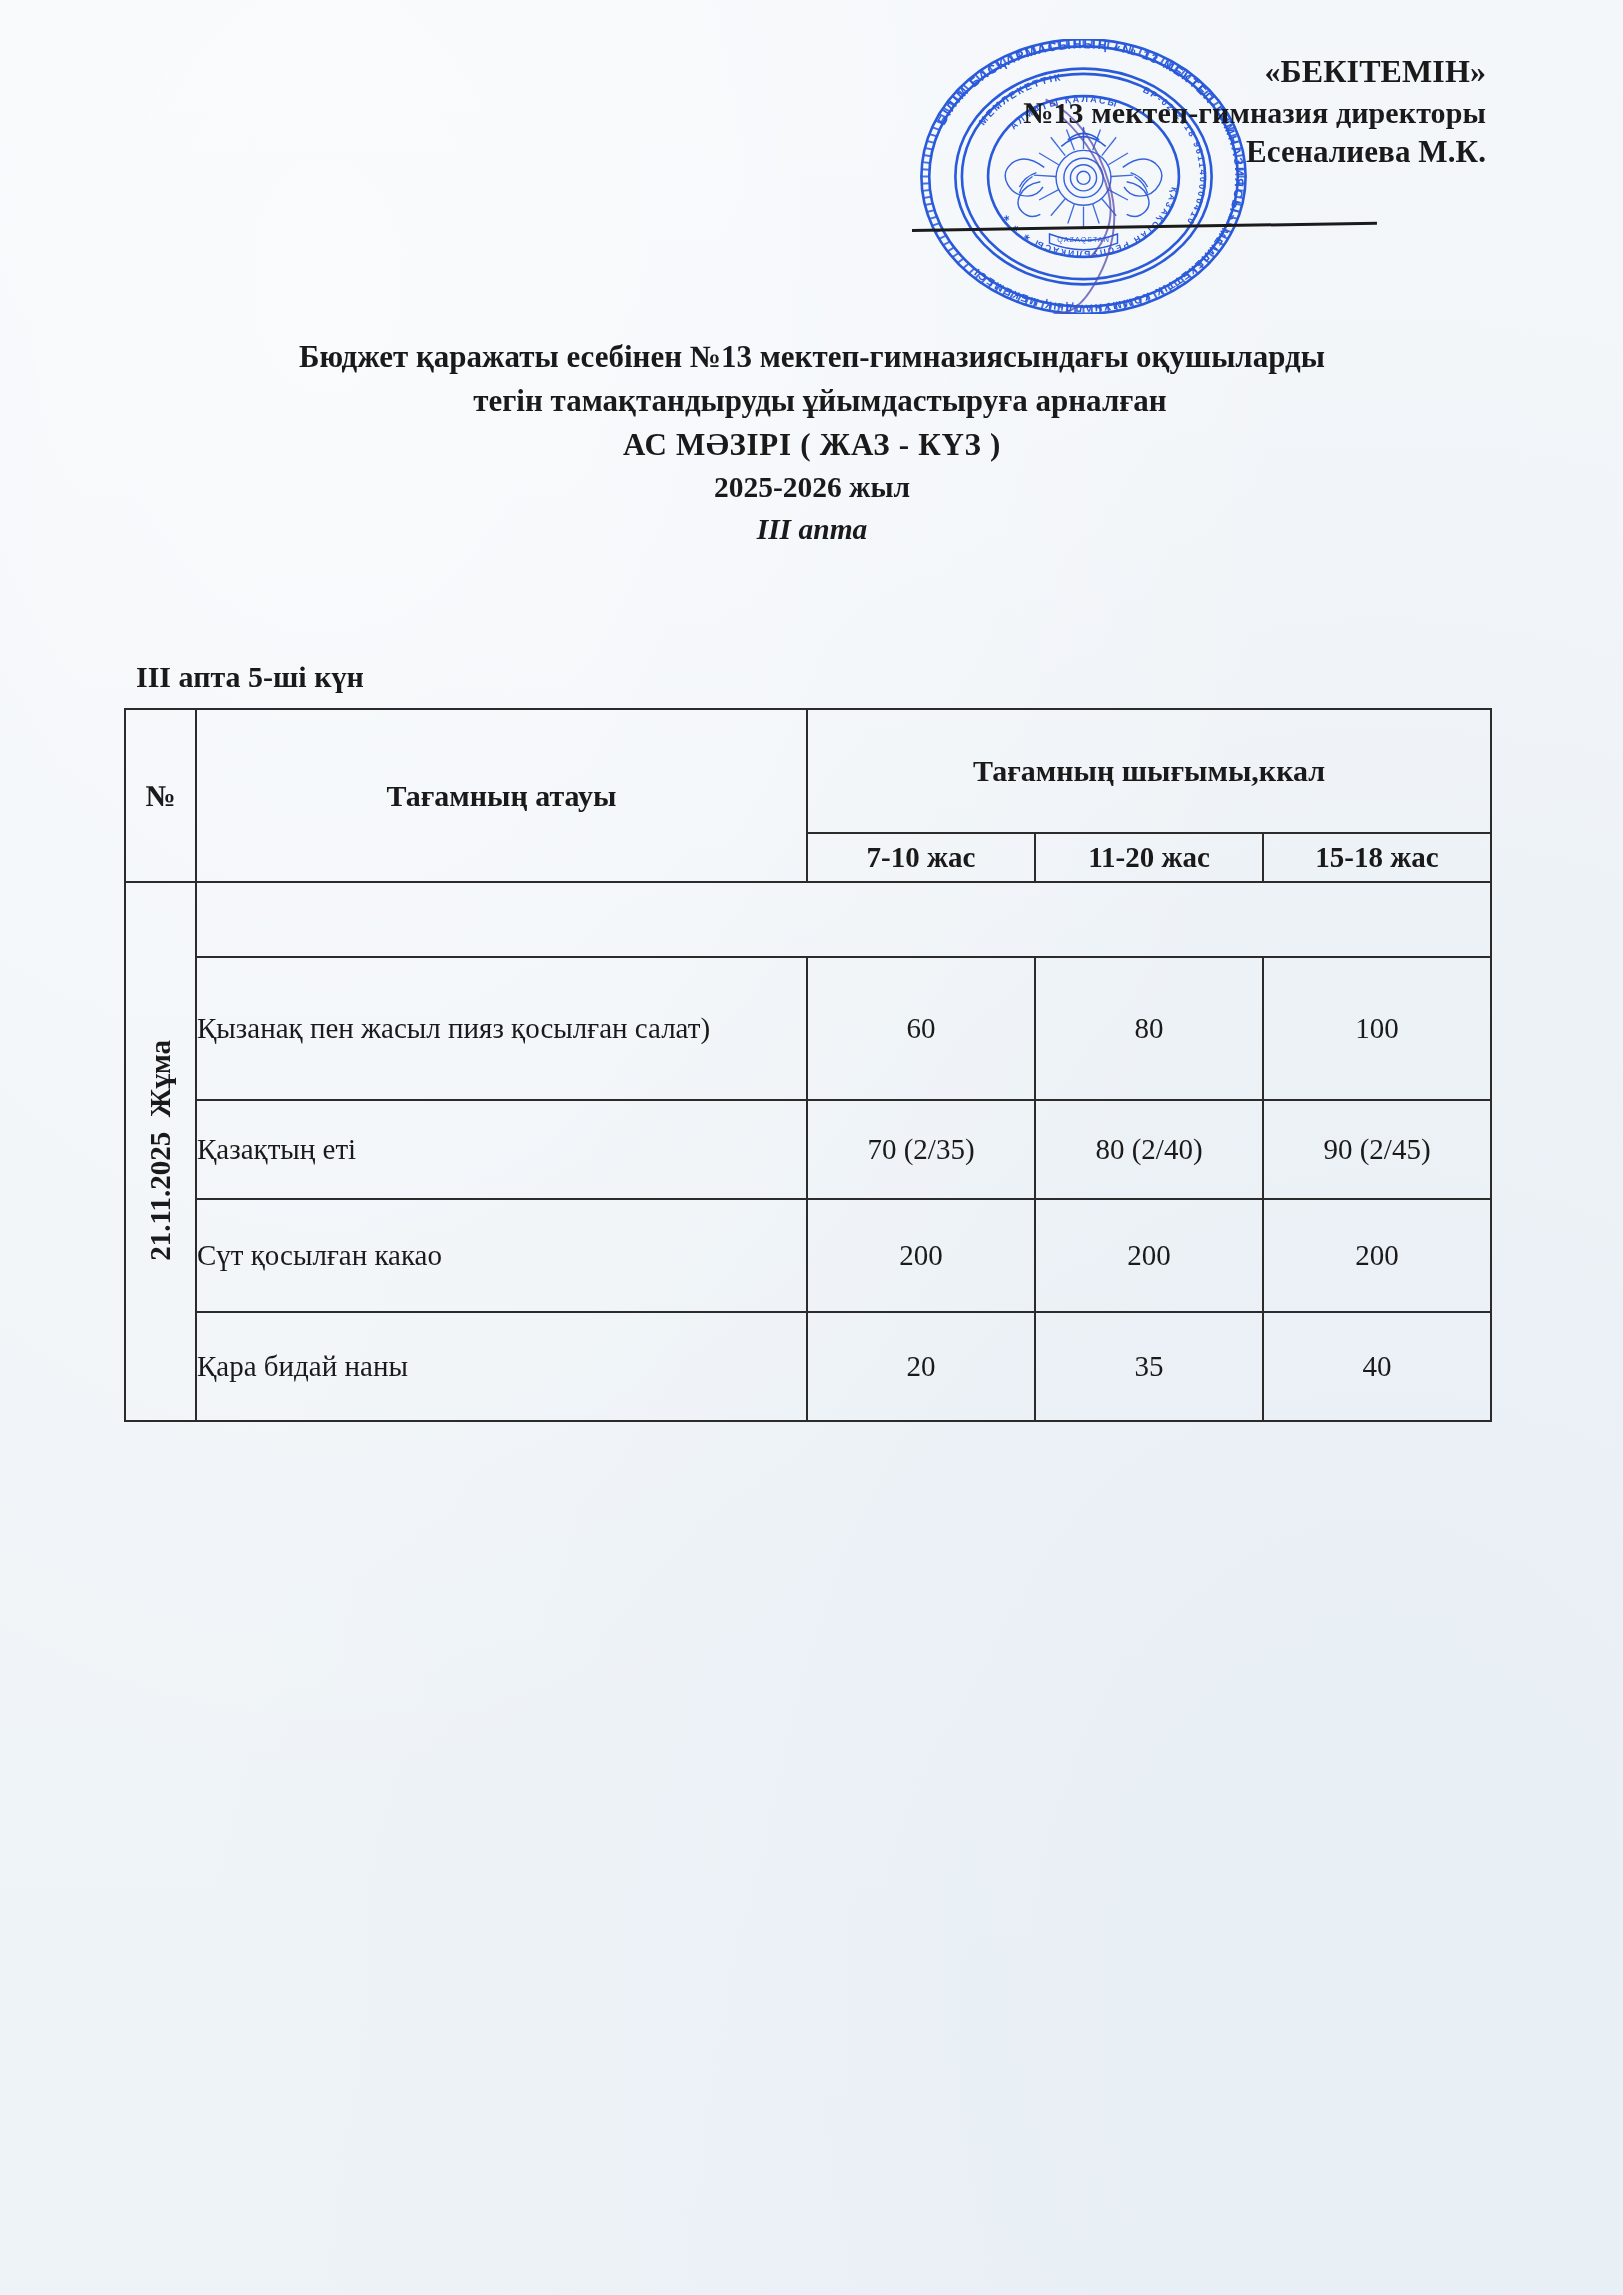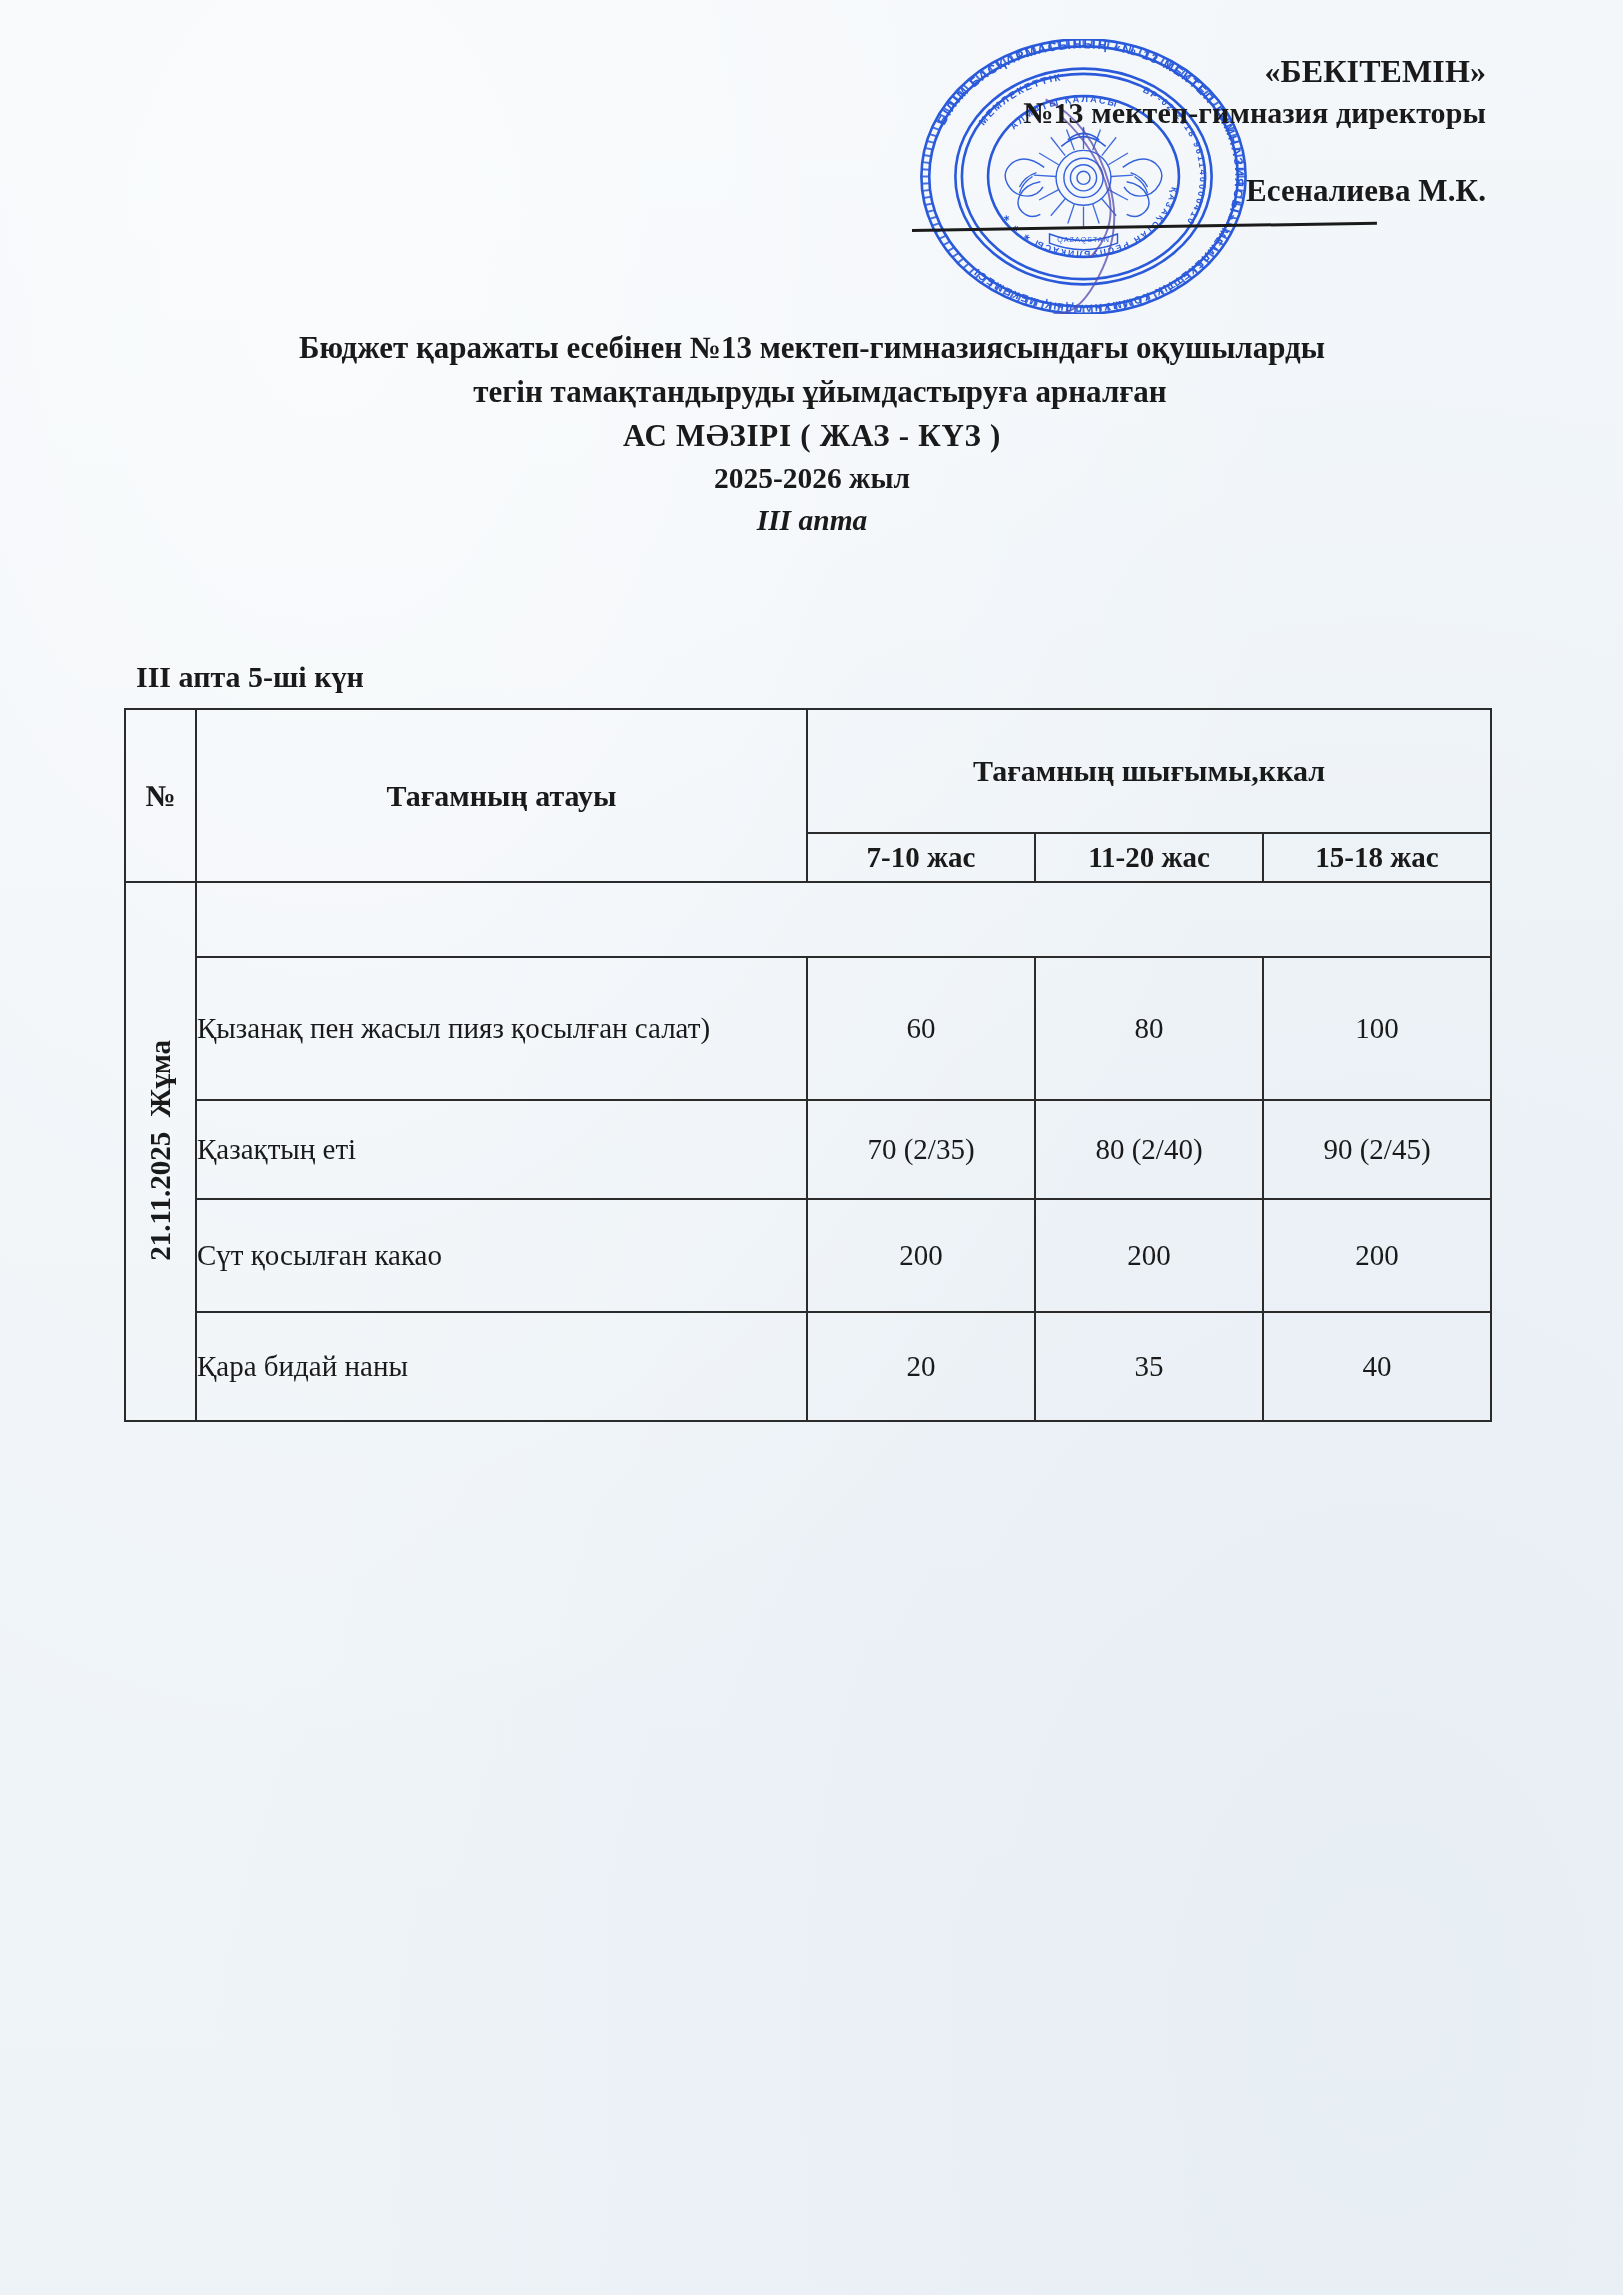--- a/index.html
+++ b/index.html
@@ -41,21 +41,21 @@
     text-align: right;
     font-weight: bold;
     font-size: 30px;
     line-height: 1.30;
     letter-spacing: 0.1px;
     z-index: 4;
   }
   #approval-block .ln { display: block; white-space: nowrap; }
   #approval-block .ln-1 { font-size: 32px; }
   #approval-block .ln-2 { font-size: 30px; }
-  #approval-block .ln-3 { font-size: 31px; margin-top: 39px; }
+  #approval-block .ln-3 { font-size: 31px; }
 
   
   #signature-line {
     top: 229px;
     left: 912px;
     width: 465px;
     height: 0;
     border-top: 3.9px solid #1b1b1b;
     transform: rotate(-0.9deg);
     transform-origin: left center;
@@ -69,21 +69,21 @@
     width: 353px;
     height: 275px;
     z-index: 3;
     opacity: 0.93;
     pointer-events: none;
   }
   #official-stamp svg { width: 100%; height: 100%; display: block; }
 
   
   #doc-title {
-    top: 326px;
+    top: 335px;
     left: 0;
     width: 1624px;
     text-align: center;
     font-weight: bold;
     line-height: 1.42;
   }
   #doc-title .t-line { display: block; }
   #doc-title .t1 { font-size: 31px; }
   #doc-title .t2 { font-size: 31px; padding-left: 16px; }
   #doc-title .t3 { font-size: 31px; letter-spacing: 0.7px; }

